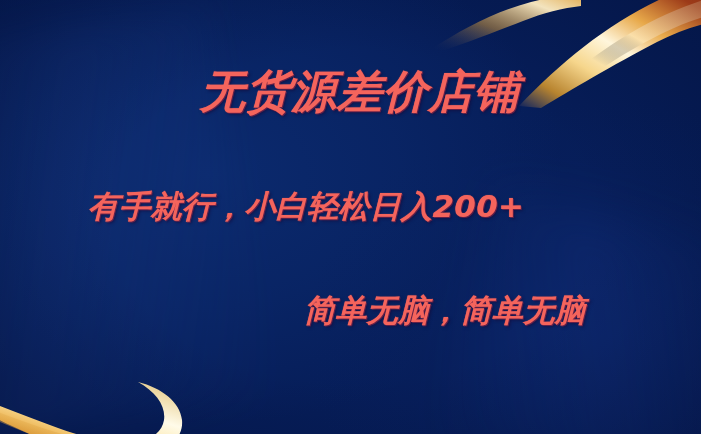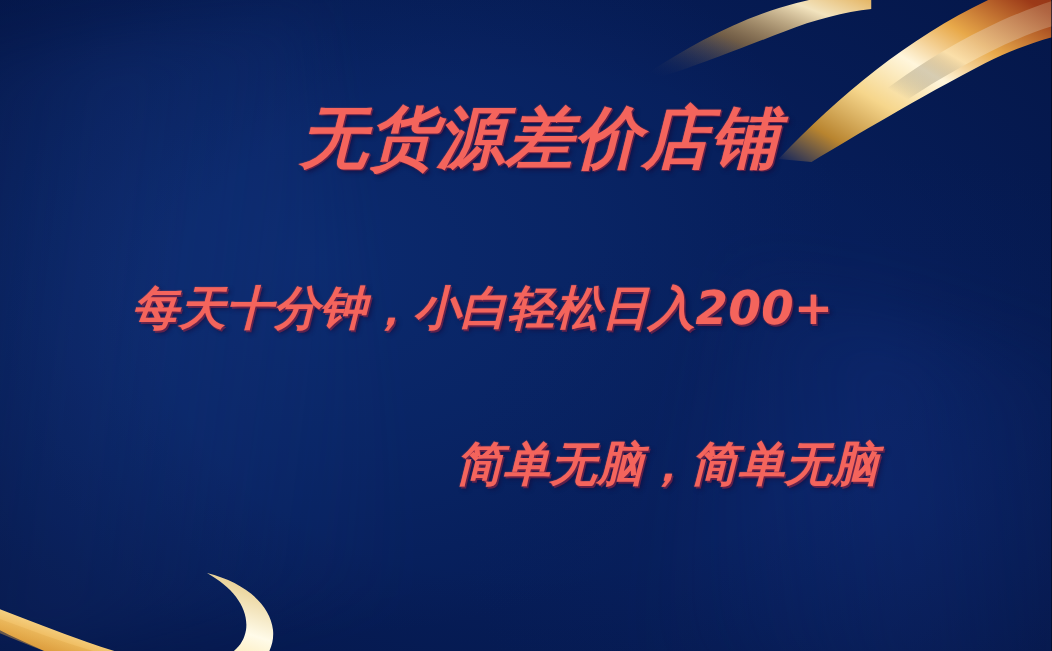--- a/index.html
+++ b/index.html
@@ -179,17 +179,17 @@
     </defs>
     <path d="M-6,52 C26,62 58,76 92,88 C120,98 146,104 168,102 C186,100 196,92 198,80
              C200,66 190,52 172,42 C196,48 214,62 216,80 C218,100 198,116 166,118
              C126,120 84,104 46,86 C24,76 6,64 -6,56 Z" fill="url(#gBL)"></path>
     <path d="M-6,58 C28,70 62,84 96,94 C124,102 148,106 166,104 C150,112 122,112 94,104
              C58,94 20,76 -6,64 Z" fill="url(#gBL2)" opacity=".8"></path>
   </svg>
 
   <div class="txt" id="title">无货源差价店铺</div>
 
-  <div class="txt" id="line2">每天十分钟，小白轻松日入200+</div>
+  <div class="txt" id="line2">有手就行，小白轻松日入200+</div>
 
   <div class="txt" id="line3">简单无脑，简单无脑</div>
 
 </div>
 
 </body></html>

